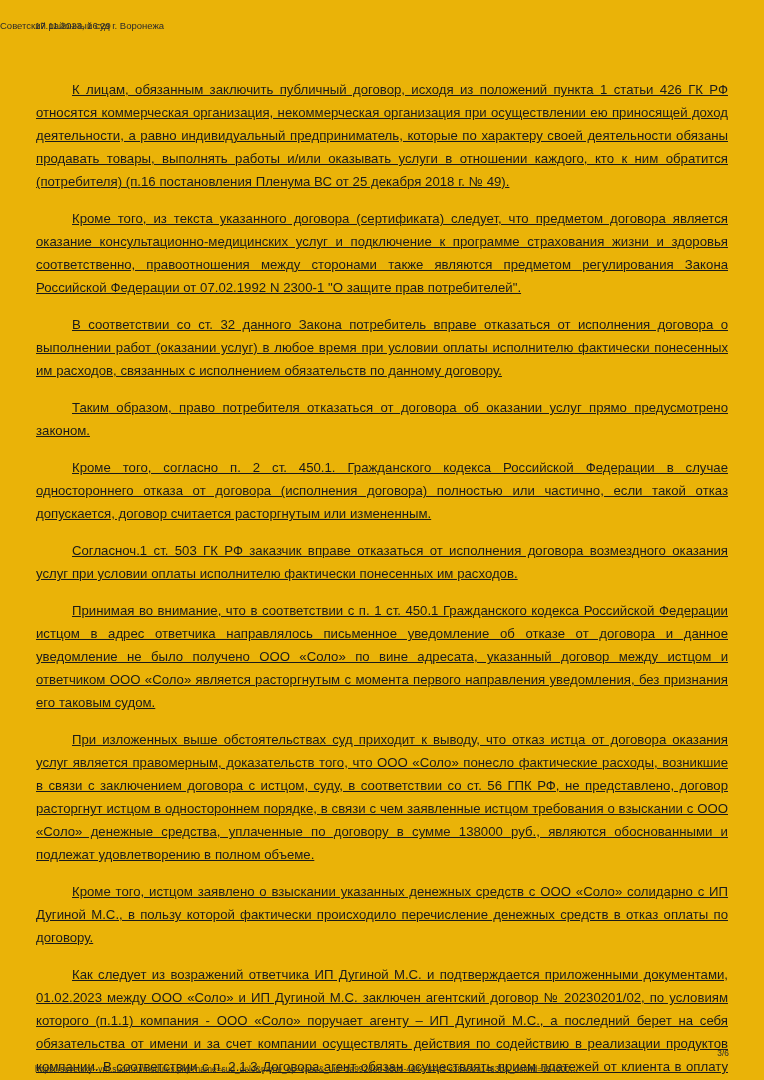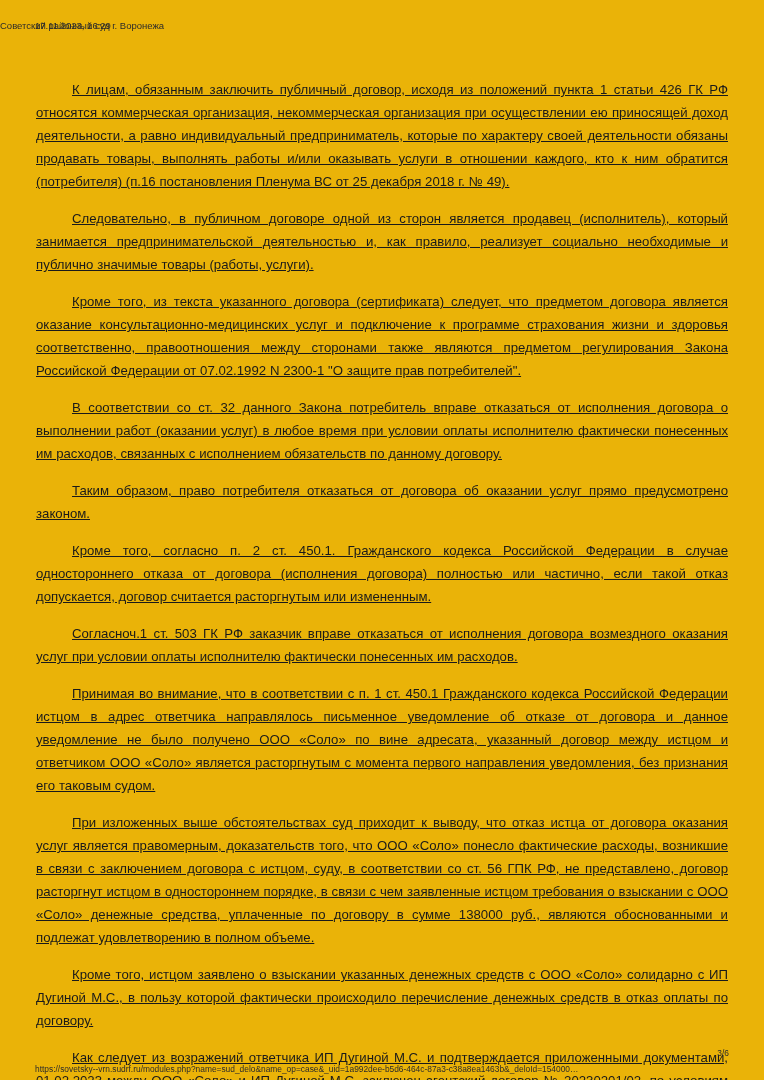--- a/index.html
+++ b/index.html
@@ -109,21 +109,20 @@
 
 <div class="page">
 
   <div class="page-header">
     <span class="hdr-date">17.11.2023, 16:29</span>
     <span class="hdr-title">Советский районный суд г. Воронежа</span>
   </div>
 
   <div class="doc-body">
       <p class="doc-par">К лицам, обязанным заключить публичный договор, исходя из положений пункта 1 статьи 426 ГК РФ относятся коммерческая организация, некоммерческая организация при осуществлении ею приносящей доход деятельности, а равно индивидуальный предприниматель, которые по характеру своей деятельности обязаны продавать товары, выполнять работы и/или оказывать услуги в отношении каждого, кто к ним обратится (потребителя) (п.16 постановления Пленума ВС от 25 декабря 2018 г. № 49).</p>
-      <p class="doc-par">Следовательно, в публичном договоре одной из сторон является продавец (исполнитель), который занимается предпринимательской деятельностью и, как правило, реализует социально необходимые и публично значимые товары (работы, услуги).</p>
       <p class="doc-par">Кроме того, из текста указанного договора (сертификата) следует, что предметом договора является оказание консультационно-медицинских услуг и подключение к программе страхования жизни и здоровья соответственно, правоотношения между сторонами также являются предметом регулирования Закона Российской Федерации от 07.02.1992 N 2300-1 "О защите прав потребителей".</p>
       <p class="doc-par">В соответствии со ст. 32 данного Закона потребитель вправе отказаться от исполнения договора о выполнении работ (оказании услуг) в любое время при условии оплаты исполнителю фактически понесенных им расходов, связанных с исполнением обязательств по данному договору.</p>
       <p class="doc-par">Таким образом, право потребителя отказаться от договора об оказании услуг прямо предусмотрено законом.</p>
       <p class="doc-par">Кроме того, согласно п. 2 ст. 450.1. Гражданского кодекса Российской Федерации в случае одностороннего отказа от договора (исполнения договора) полностью или частично, если такой отказ допускается, договор считается расторгнутым или измененным.</p>
       <p class="doc-par">Согласноч.1 ст. 503 ГК РФ заказчик вправе отказаться от исполнения договора возмездного оказания услуг при условии оплаты исполнителю фактически понесенных им расходов.</p>
       <p class="doc-par">Принимая во внимание, что в соответствии с п. 1 ст. 450.1 Гражданского кодекса Российской Федерации истцом в адрес ответчика направлялось письменное уведомление об отказе от договора и данное уведомление не было получено ООО «Соло» по вине адресата, указанный договор между истцом и ответчиком ООО «Соло» является расторгнутым с момента первого направления уведомления, без признания его таковым судом.</p>
       <p class="doc-par">При изложенных выше обстоятельствах суд приходит к выводу, что отказ истца от договора оказания услуг является правомерным, доказательств того, что ООО «Соло» понесло фактические расходы, возникшие в связи с заключением договора с истцом, суду, в соответствии со ст. 56 ГПК РФ, не представлено, договор расторгнут истцом в одностороннем порядке, в связи с чем заявленные истцом требования о взыскании с ООО «Соло» денежные средства, уплаченные по договору в сумме 138000 руб., являются обоснованными и подлежат удовлетворению в полном объеме.</p>
       <p class="doc-par">Кроме того, истцом заявлено о взыскании указанных денежных средств с ООО «Соло» солидарно с ИП Дугиной М.С., в пользу которой фактически происходило перечисление денежных средств в отказ оплаты по договору.</p>
       <p class="doc-par">Как следует из возражений ответчика ИП Дугиной М.С. и подтверждается приложенными документами, 01.02.2023 между ООО «Соло» и ИП Дугиной М.С. заключен агентский договор № 20230201/02, по условиям которого (п.1.1) компания - ООО «Соло» поручает агенту – ИП Дугиной М.С., а последний берет на себя обязательства от имени и за счет компании осуществлять действия по содействию в реализации продуктов компании. В соответствии с п. 2.1.3 Договора агент обязан осуществлять прием платежей от клиента в оплату стоимости тарифного плана и выдавать такому клиенту кассовый чек. Согласно п. 3.2 Договора, денежные</p>
     </div>

